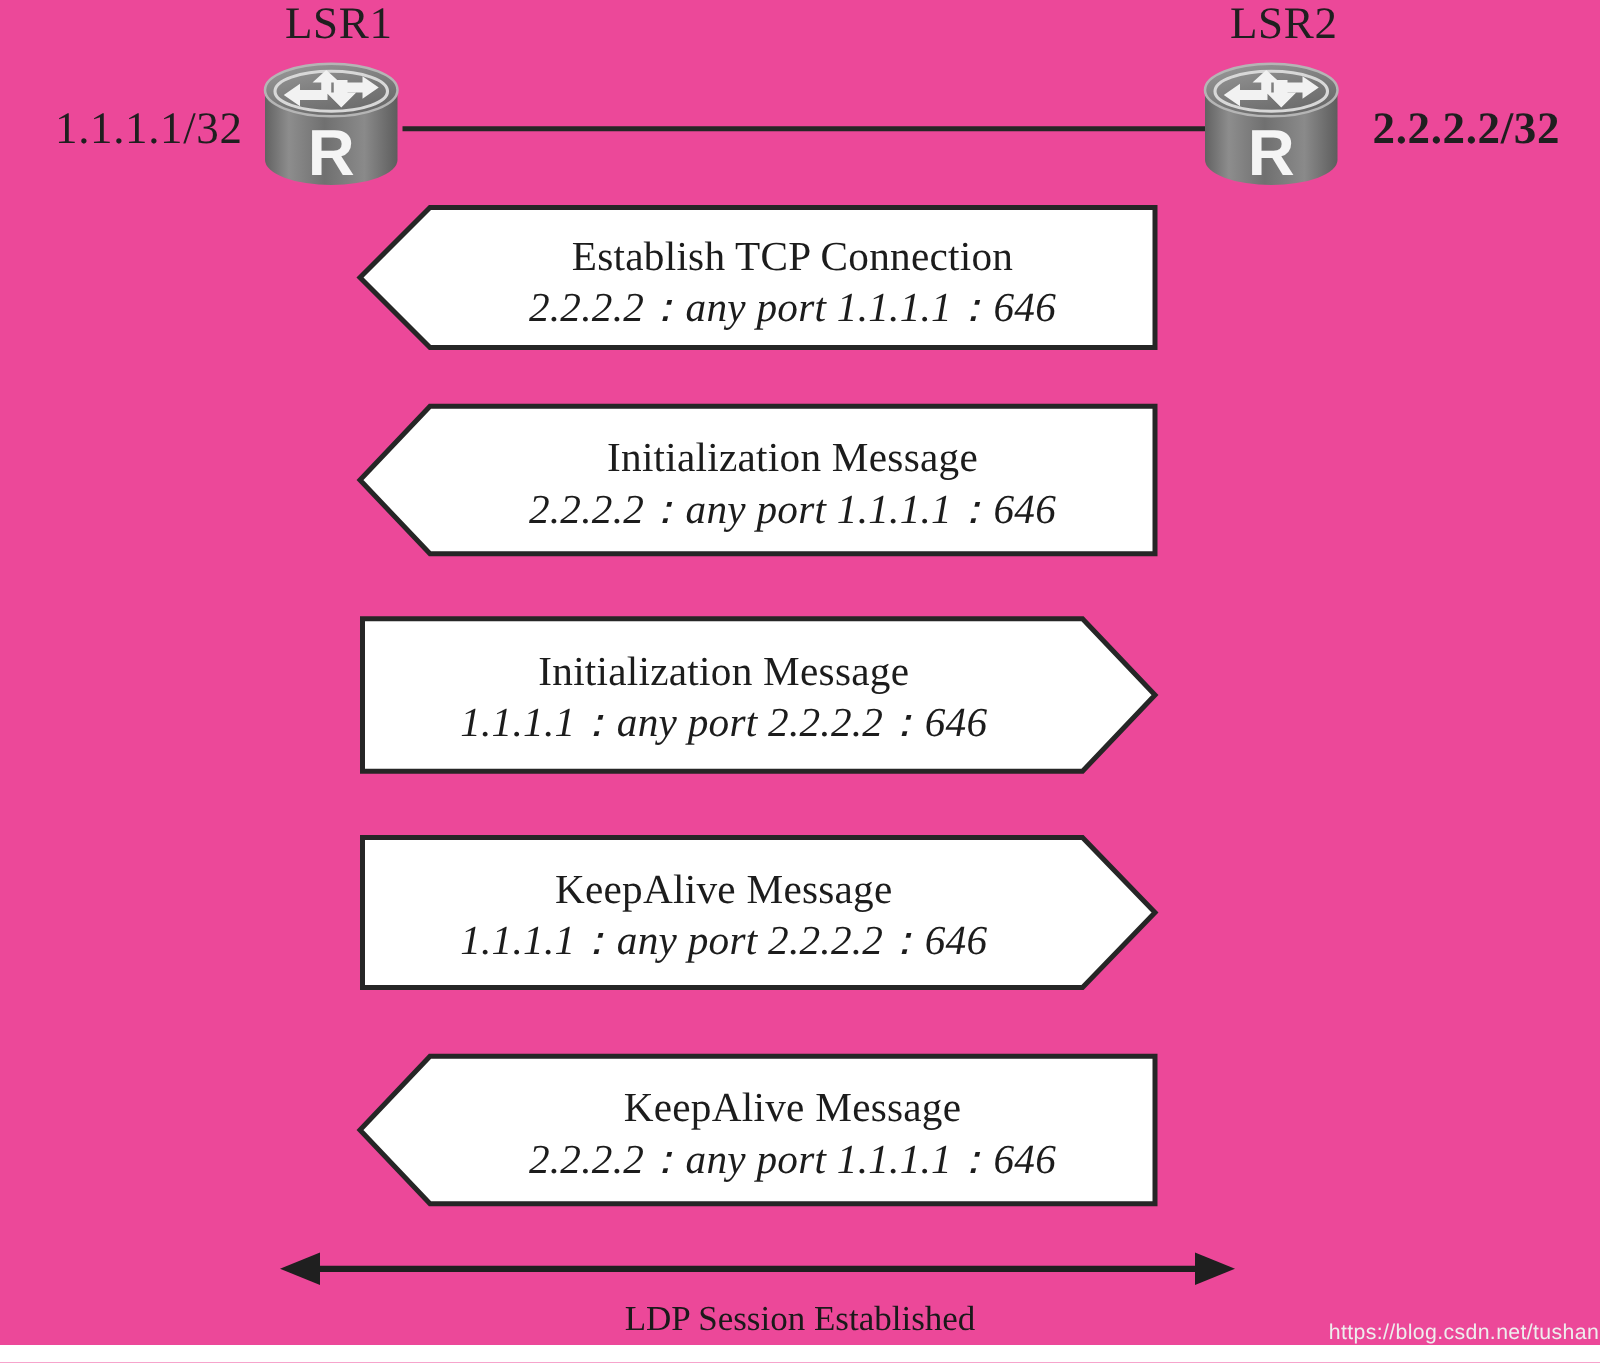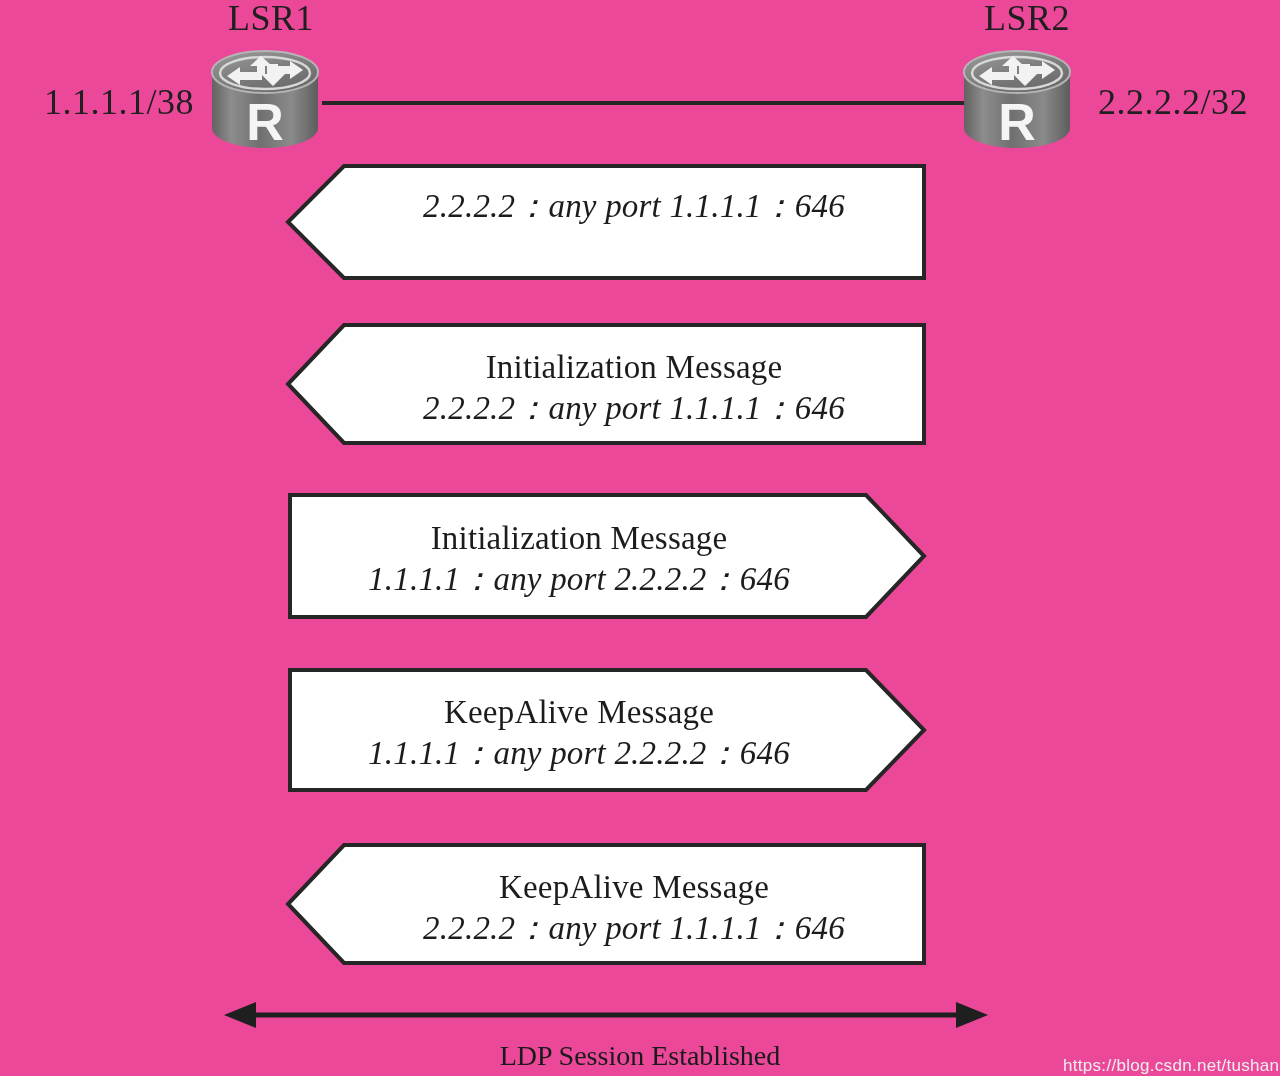--- a/index.html
+++ b/index.html
@@ -82,21 +82,21 @@
     letter-spacing: 0.3px;
   }
 </style>
 </head>
 <body>
 
 <div id="canvas">
 
   <div class="abs node-label" style="left:228px; top:0px;">LSR1</div>
 
-  <div class="abs ip-label" style="left:44px; top:84px;">1.1.1.1/38</div>
+  <div class="abs ip-label" style="left:44px; top:84px;">1.1.1.1/32</div>
 
   <div class="abs router" style="left:206px; top:42px;">
     <svg viewBox="0 0 118 112" xmlns="http://www.w3.org/2000/svg">
       <defs>
         <linearGradient id="bodyg1" x1="0" y1="0" x2="1" y2="0">
           <stop offset="0%" stop-color="#626262"></stop>
           <stop offset="18%" stop-color="#8d8d8d"></stop>
           <stop offset="45%" stop-color="#707070"></stop>
           <stop offset="75%" stop-color="#8a8a8a"></stop>
           <stop offset="100%" stop-color="#5d5d5d"></stop>
@@ -128,21 +128,21 @@
       </g>
 
       <text x="59" y="98" font-family="'Liberation Sans', sans-serif" font-size="52" font-weight="bold" fill="#f5f5f5" text-anchor="middle">R</text>
     </svg>
   </div>
 
   <div class="abs link-line" style="left:322px; top:101px; width:645px;"></div>
 
   <div class="abs node-label" style="left:968px; top:0px;margin-left:16px;">LSR2</div>
 
-  <div class="abs ip-label" style="left:1098px; top:84px;">2.2.2.2/32</div>
+  <div class="abs ip-label" style="left:1098px; top:84px;font-weight:bold;">2.2.2.2/32</div>
 
   <div class="abs router" style="left:958px; top:42px;">
     <svg viewBox="0 0 118 112" xmlns="http://www.w3.org/2000/svg">
       <defs>
         <linearGradient id="bodyg2" x1="0" y1="0" x2="1" y2="0">
           <stop offset="0%" stop-color="#626262"></stop>
           <stop offset="18%" stop-color="#8d8d8d"></stop>
           <stop offset="45%" stop-color="#707070"></stop>
           <stop offset="75%" stop-color="#8a8a8a"></stop>
           <stop offset="100%" stop-color="#5d5d5d"></stop>
@@ -165,20 +165,21 @@
       </g>
       <text x="59" y="98" font-family="'Liberation Sans', sans-serif" font-size="52" font-weight="bold" fill="#f5f5f5" text-anchor="middle">R</text>
     </svg>
   </div>
 
   <div class="abs arrow-box" style="left:286px; top:164px; width:640px; height:116px;">
     <svg width="640" height="116" viewBox="0 0 640 116">
       <polygon points="58,2 638,2 638,114 58,114 2,58" fill="#ffffff" stroke="#262626" stroke-width="4" stroke-linejoin="miter"></polygon>
     </svg>
     <div class="arrow-text" style="top:22px; padding-left:56px;">
+      <span class="l1">Establish TCP Connection</span>
       <span class="l2">2.2.2.2：any port 1.1.1.1：646</span>
     </div>
   </div>
 
   <div class="abs arrow-box" style="left:286px; top:323px; width:640px; height:122px;">
     <svg width="640" height="122" viewBox="0 0 640 122">
       <polygon points="58,2 638,2 638,120 58,120 2,61" fill="#ffffff" stroke="#262626" stroke-width="4" stroke-linejoin="miter"></polygon>
     </svg>
     <div class="arrow-text" style="top:24px; padding-left:56px;">
       <span class="l1">Initialization Message</span>

